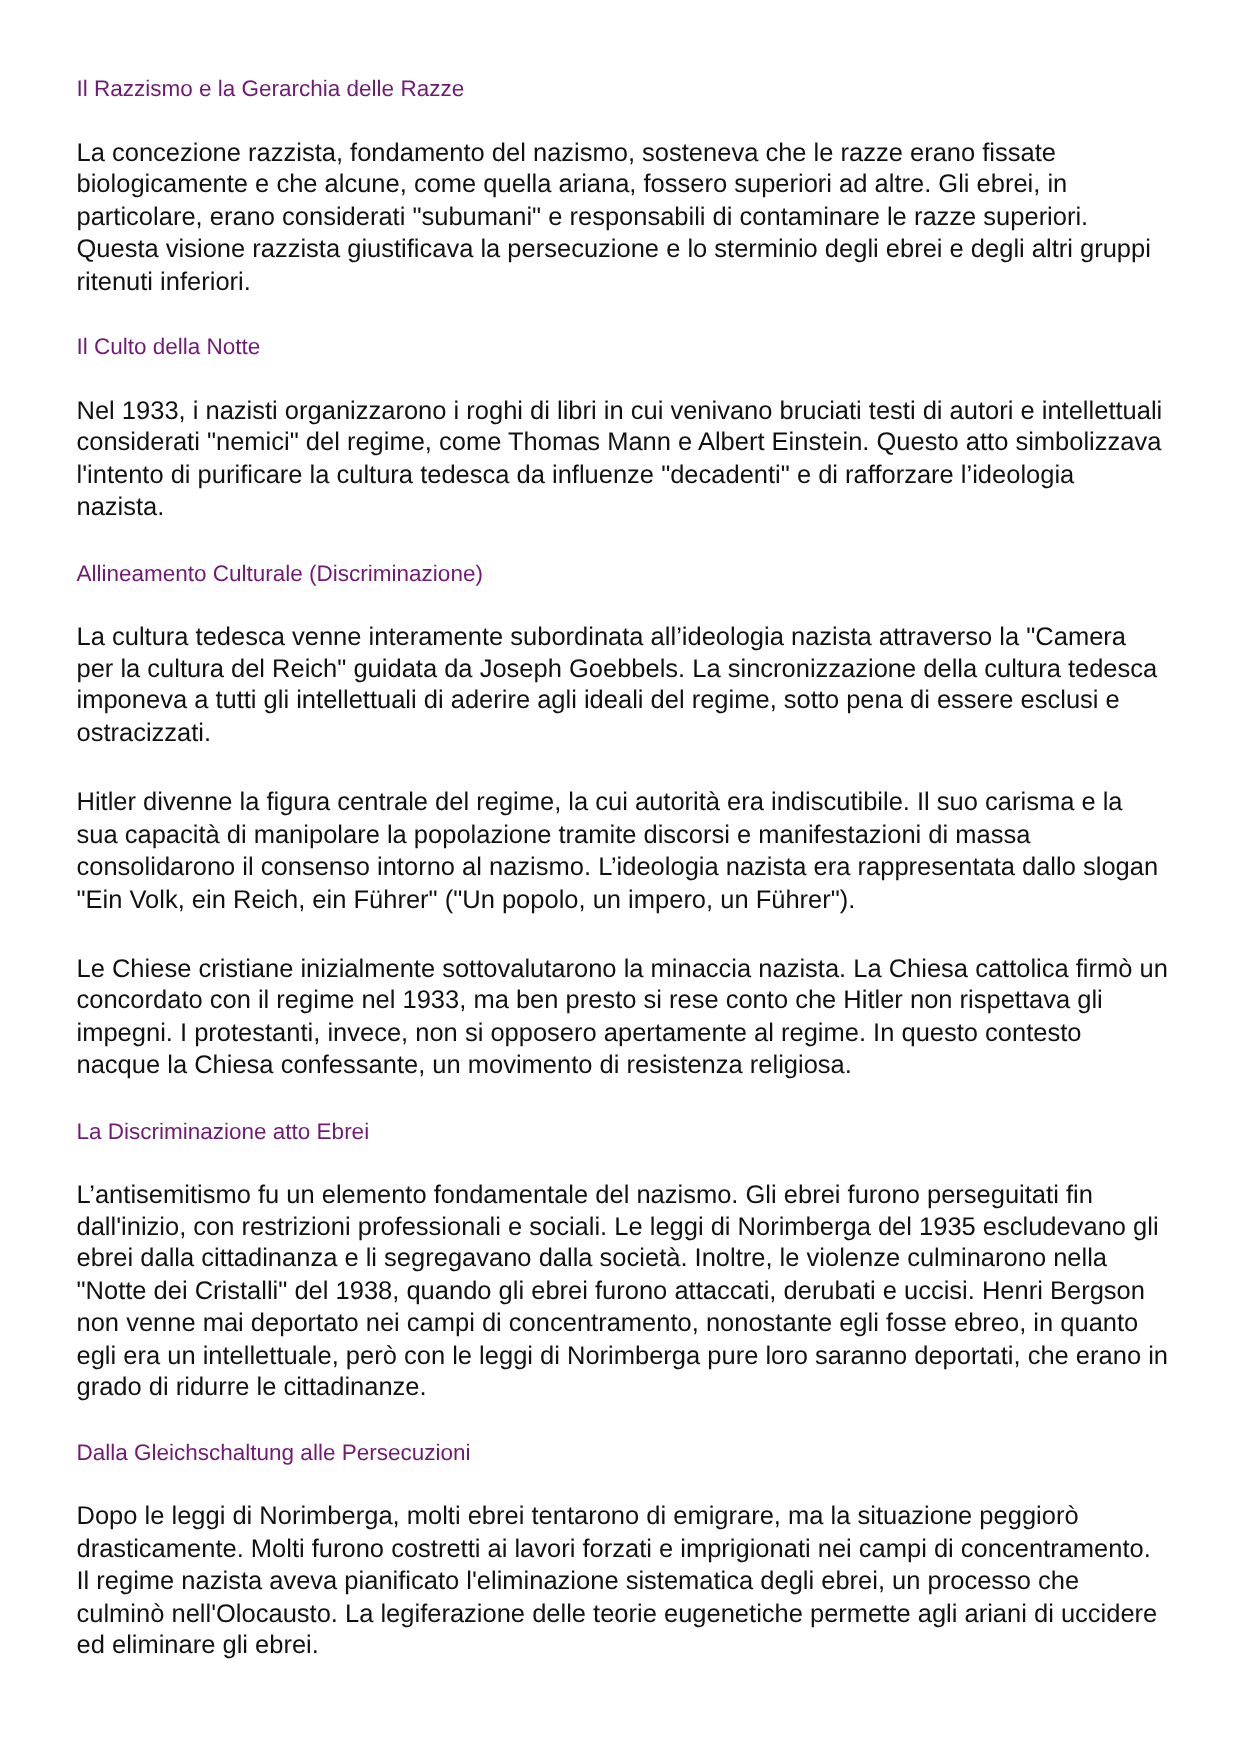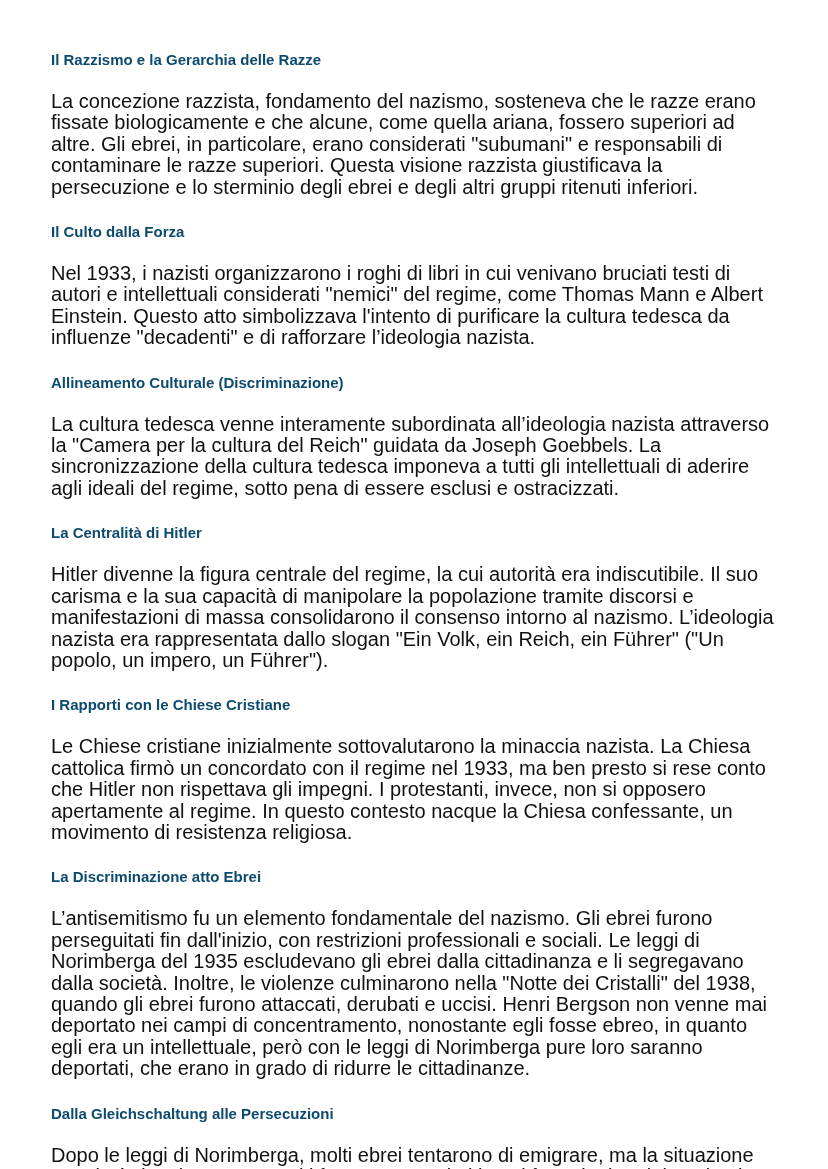--- a/index.html
+++ b/index.html
@@ -13,63 +13,61 @@
     margin: 0 auto;
     background: #ffffff;
     box-sizing: border-box;
     padding: 51px 49px 40px 51px;
     font-family: "Liberation Sans", "DejaVu Sans", sans-serif;
     color: #111111;
     overflow: hidden;
   }
   .doc-section h2 {
     font-size: 15px;
-    font-weight: bold;
-    color: #0c4a6e;
+    font-weight: normal;
+    color: #701a75;
     margin: 0 0 22px 0;
     line-height: 18px;
   }
   .doc-section p {
-    font-size: 20px;
+    font-size: 17px;
     font-weight: normal;
     margin: 0 0 25px 0;
     line-height: 21.4px;
     color: #111111;
   }
 </style>
 </head>
 <body>
 
 <div class="page">
 
   <section class="doc-section">
     <h2>Il Razzismo e la Gerarchia delle Razze</h2>
     <p>La concezione razzista, fondamento del nazismo, sosteneva che le razze erano fissate biologicamente e che alcune, come quella ariana, fossero superiori ad altre. Gli ebrei, in particolare, erano considerati "subumani" e responsabili di contaminare le razze superiori. Questa visione razzista giustificava la persecuzione e lo sterminio degli ebrei e degli altri gruppi ritenuti inferiori.</p>
   </section>
 
   <section class="doc-section">
-    <h2>Il Culto dalla Forza</h2>
+    <h2>Il Culto della Notte</h2>
   </section>
 
   <section class="doc-section">
     <p>Nel 1933, i nazisti organizzarono i roghi di libri in cui venivano bruciati testi di autori e intellettuali considerati "nemici" del regime, come Thomas Mann e Albert Einstein. Questo atto simbolizzava l'intento di purificare la cultura tedesca da influenze "decadenti" e di rafforzare l’ideologia nazista.</p>
   </section>
 
   <section class="doc-section">
     <h2>Allineamento Culturale (Discriminazione)</h2>
     <p>La cultura tedesca venne interamente subordinata all’ideologia nazista attraverso la "Camera per la cultura del Reich" guidata da Joseph Goebbels. La sincronizzazione della cultura tedesca imponeva a tutti gli intellettuali di aderire agli ideali del regime, sotto pena di essere esclusi e ostracizzati.</p>
   </section>
 
   <section class="doc-section">
-    <h2>La Centralità di Hitler</h2>
     <p>Hitler divenne la figura centrale del regime, la cui autorità era indiscutibile. Il suo carisma e la sua capacità di manipolare la popolazione tramite discorsi e manifestazioni di massa consolidarono il consenso intorno al nazismo. L’ideologia nazista era rappresentata dallo slogan "Ein Volk, ein Reich, ein Führer" ("Un popolo, un impero, un Führer").</p>
   </section>
 
   <section class="doc-section">
-    <h2>I Rapporti con le Chiese Cristiane</h2>
     <p>Le Chiese cristiane inizialmente sottovalutarono la minaccia nazista. La Chiesa cattolica firmò un concordato con il regime nel 1933, ma ben presto si rese conto che Hitler non rispettava gli impegni. I protestanti, invece, non si opposero apertamente al regime. In questo contesto nacque la Chiesa confessante, un movimento di resistenza religiosa.</p>
   </section>
 
   <section class="doc-section">
     <h2>La Discriminazione atto Ebrei</h2>
     <p>L’antisemitismo fu un elemento fondamentale del nazismo. Gli ebrei furono perseguitati fin dall'inizio, con restrizioni professionali e sociali. Le leggi di Norimberga del 1935 escludevano gli ebrei dalla cittadinanza e li segregavano dalla società. Inoltre, le violenze culminarono nella "Notte dei Cristalli" del 1938, quando gli ebrei furono attaccati, derubati e uccisi. Henri Bergson non venne mai deportato nei campi di concentramento, nonostante egli fosse ebreo, in quanto egli era un intellettuale, però con le leggi di Norimberga pure loro saranno deportati, che erano in grado di ridurre le cittadinanze.</p>
   </section>
 
   <section class="doc-section">
     <h2>Dalla Gleichschaltung alle Persecuzioni</h2>

